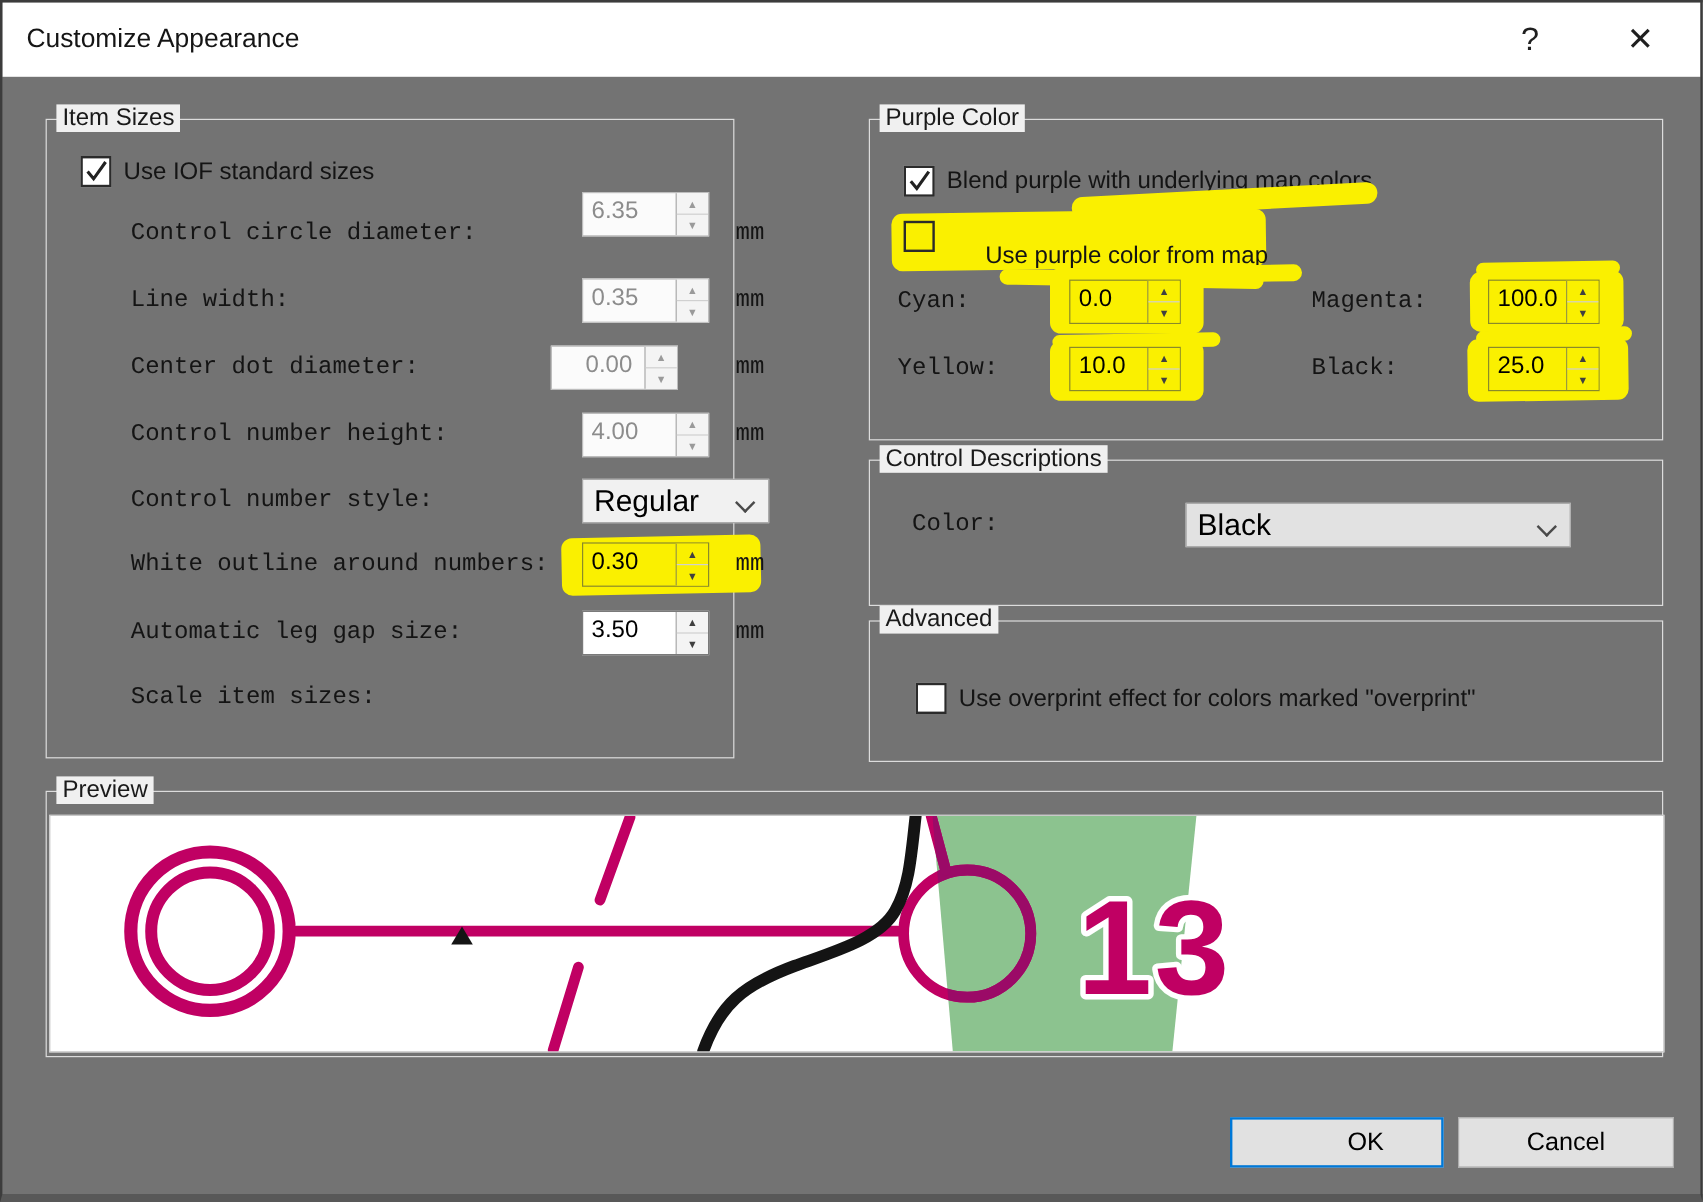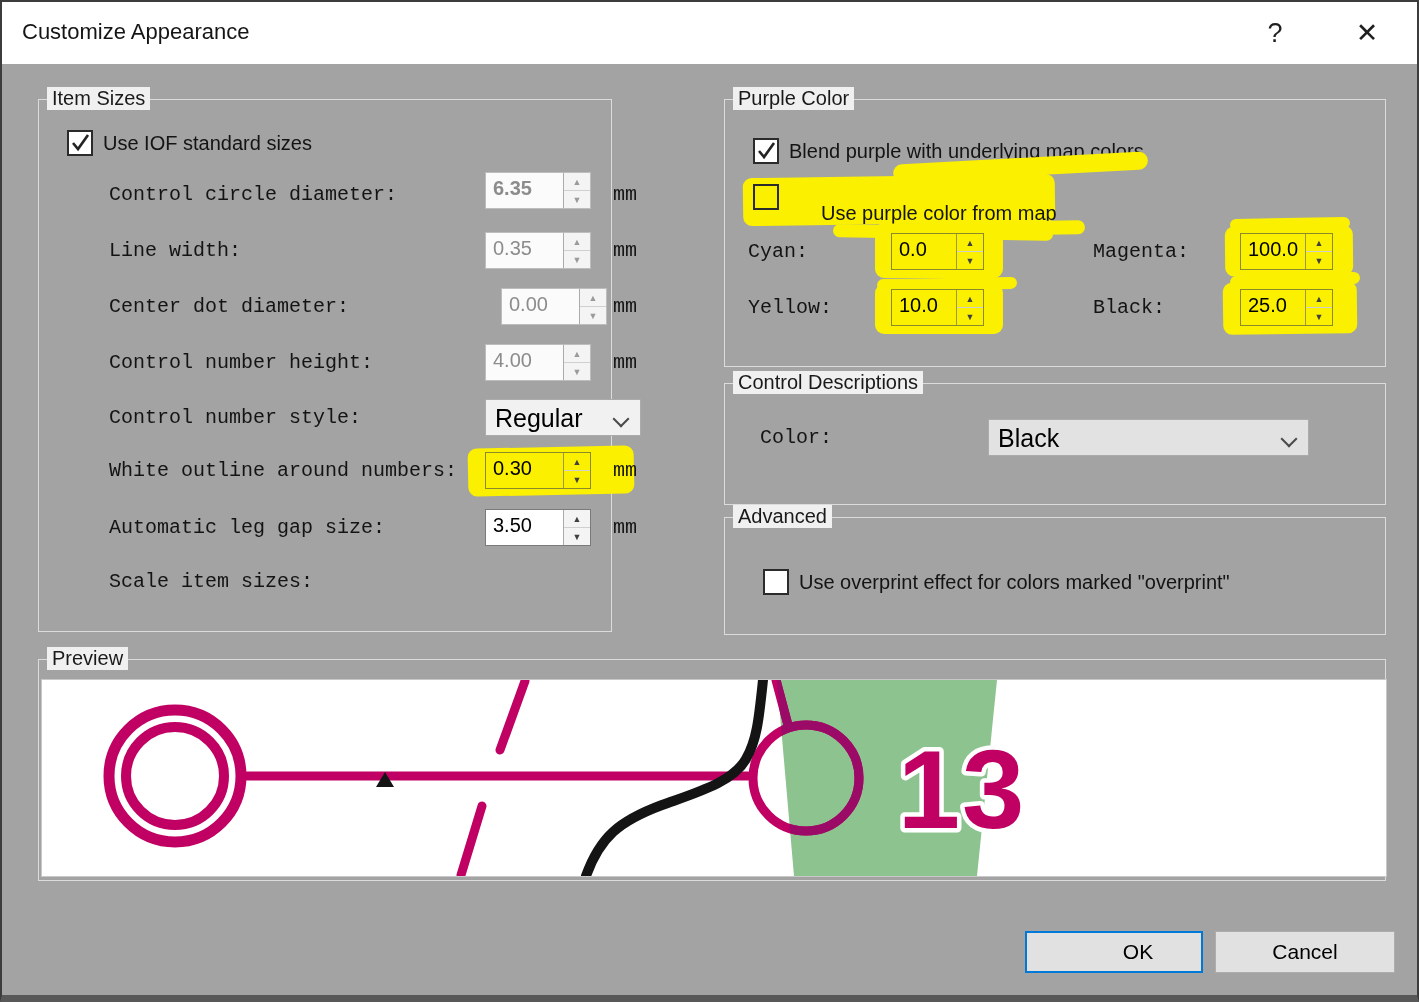--- a/index.html
+++ b/index.html
@@ -1,17 +1,17 @@
 <!DOCTYPE html>
 <html style="--hl: #FAF000;"><head>
 <meta charset="utf-8">
 <style>
   html,body{margin:0;padding:0;background:#cfcfcf;font-family:"Liberation Sans",sans-serif;}
   #dialog{position:relative;width:1419px;height:1002px;box-sizing:border-box;
-          background:#a3a3a3;border:2px solid #3c3c3c;border-bottom:7px solid #585858;overflow:hidden;}
+          background:#737373;border:2px solid #3c3c3c;border-bottom:7px solid #585858;overflow:hidden;}
   .titlebar{position:absolute;left:0;top:0;right:0;height:62px;background:#ffffff;}
   .title{position:absolute;left:20px;top:17px;font-size:22px;color:#151515;white-space:nowrap;}
   .wbtn{position:absolute;top:8px;height:46px;display:flex;align-items:center;justify-content:center;
         font-size:27px;color:#1f1f1f;cursor:default;}
   .group{position:absolute;border:1px solid #DCDCDC;box-sizing:border-box;}
   .glabel{position:absolute;top:-13px;left:8px;background:#F0F0F0;padding:0 5px;font-size:20px;color:#1a1a1a;white-space:nowrap;}
   .lbl{position:absolute;font-size:20px;color:#141414;line-height:37px;height:37px;white-space:nowrap;font-family:Liberation Mono, monospace;}
   .cblbl{position:absolute;font-size:20px;color:#141414;line-height:26px;white-space:nowrap;}
   .cb{position:absolute;width:26px;height:26px;box-sizing:border-box;border:2px solid #2b2b2b;background:#fff;}
   .cb svg{position:absolute;left:-1px;top:-2px;width:26px;height:26px;}
@@ -54,41 +54,41 @@
     <span class="glabel">Item Sizes</span>
 
     <div class="cb" style="left:28px;top:30px;">
       <svg viewBox="0 0 26 26">
         <polyline points="5,13 10,19 20,5" fill="none" stroke="#222" stroke-width="2.6"></polyline>
       </svg>
     </div>
     <span class="cblbl" style="left:64px;top:30px;">Use IOF standard sizes</span>
 
     <span class="lbl" style="left:70px;top:76px;">Control circle diameter:</span>
-    <div class="spin dis" style="left:446px;top:72px;width:106px;font-weight:bold;">
+    <div class="spin dis" style="left:446px;top:60px;width:106px;">
       <div class="val">6.35</div>
       <div class="btns">
           <div class="sb">▲</div>
           <div class="sb">▼</div>
         </div>
     </div>
     <span class="lbl" style="left:574px;top:76px;">mm</span>
 
     <span class="lbl" style="left:70px;top:132px;">Line width:</span>
     <div class="spin dis" style="left:446px;top:132px;width:106px;">
       <div class="val">0.35</div>
       <div class="btns">
           <div class="sb">▲</div>
           <div class="sb">▼</div>
         </div>
     </div>
     <span class="lbl" style="left:574px;top:132px;">mm</span>
 
     <span class="lbl" style="left:70px;top:188px;">Center dot diameter:</span>
-    <div class="spin dis" style="left:462px;top:188px;width:106px;">
+    <div class="spin dis" style="left:420px;top:188px;width:106px;padding-left:21px;">
       <div class="val">0.00</div>
       <div class="btns">
           <div class="sb">▲</div>
           <div class="sb">▼</div>
         </div>
     </div>
     <span class="lbl" style="left:574px;top:188px;">mm</span>
 
     <span class="lbl" style="left:70px;top:244px;">Control number height:</span>
     <div class="spin dis" style="left:446px;top:244px;width:106px;">

